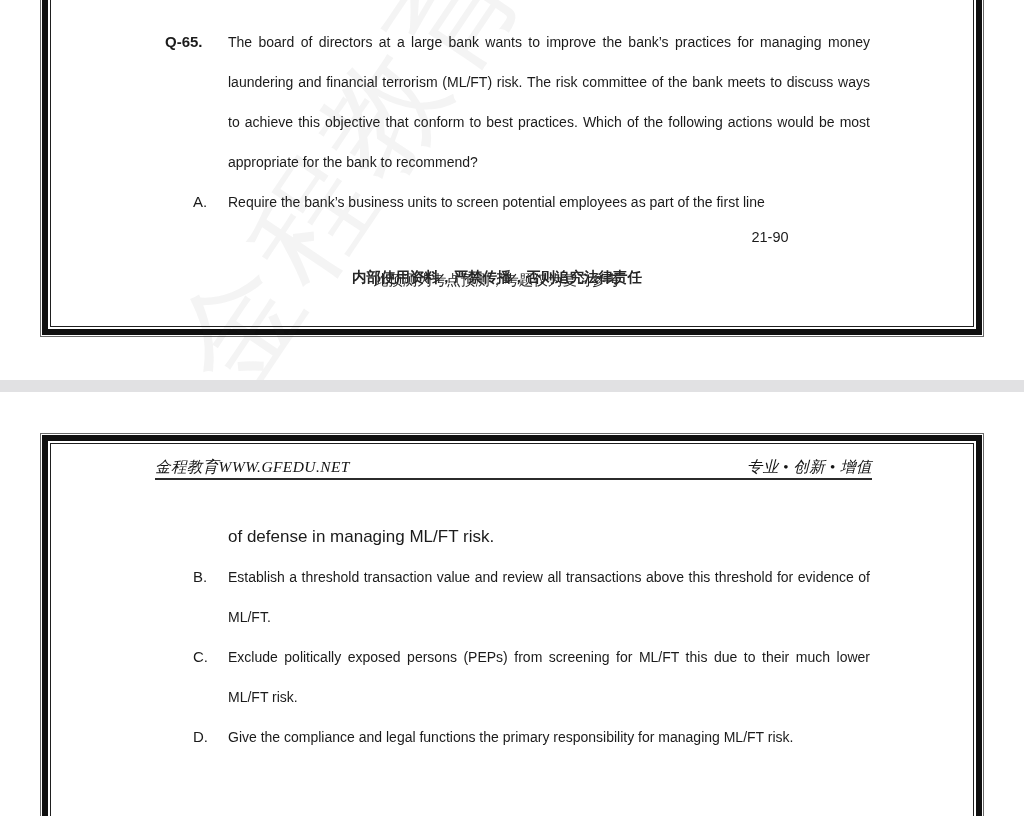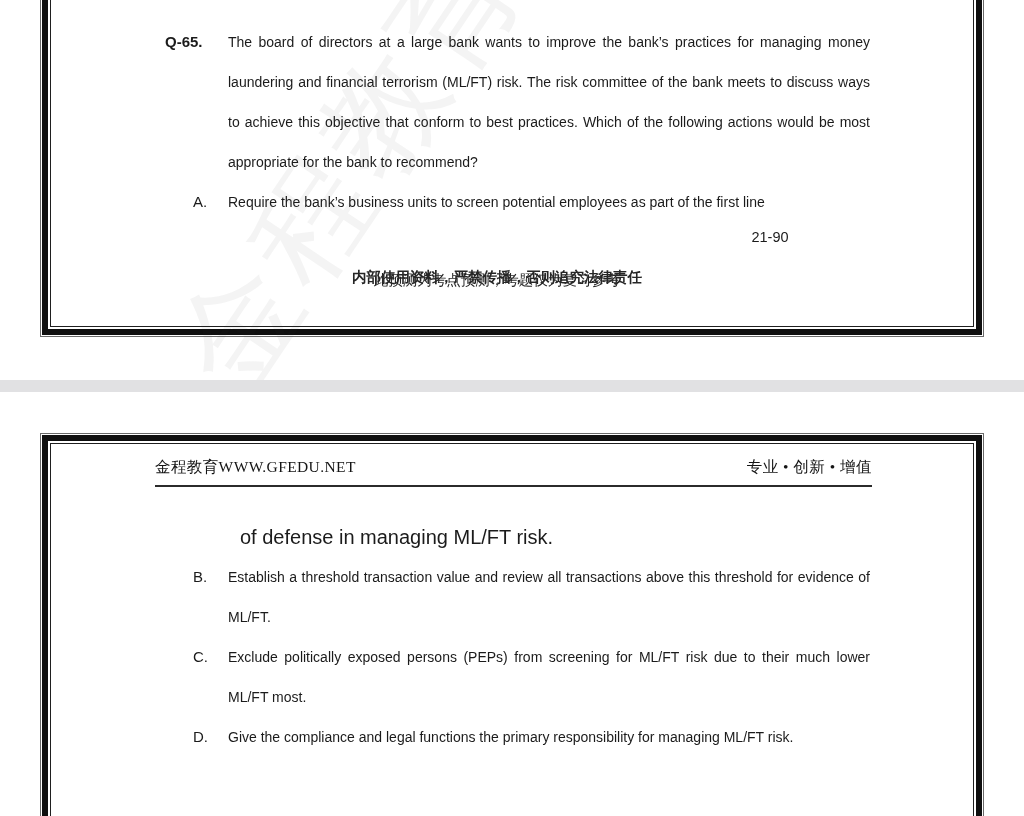--- a/index.html
+++ b/index.html
@@ -26,34 +26,34 @@
                display:flex; align-items:center; justify-content:center;
                transform:rotate(-56deg); pointer-events:none;
                font-size:120px; letter-spacing:8px; color:rgba(60,60,60,0.055);
                font-family:"Liberation Serif",serif; white-space:nowrap; z-index:0; }
 
   
   .q-row { position:absolute; display:flex; z-index:1; }
   .q-num { width:63px; font-weight:bold; font-size:15px; line-height:40px; }
   .opt-letter { width:35px; font-size:15px; line-height:40px; }
   .q-text, .opt-text { width:642px; font-size:14px; line-height:40px; text-align:justify; }
-  .single-line { position:absolute; left:240px; width:642px; font-size:20px; line-height:40px; z-index:1; }
+  .single-line { position:absolute; left:228px; width:642px; font-size:17px; line-height:40px; z-index:1; }
 
   .page-num { position:absolute; left:670px; width:200px; top:228px; text-align:center;
               font-size:14.5px; line-height:18px; z-index:1; }
 
   .notice { position:absolute; left:0; width:994px; text-align:center; font-size:14.5px;
             line-height:21.5px; color:#262626; z-index:1; }
 
   
   .p2-header { position:absolute; left:155px; top:64px; width:717px;
                display:flex; justify-content:space-between; align-items:flex-end;
-               border-bottom:2px solid #2b2b2b; padding-bottom:7px;
+               border-bottom:2px solid #2b2b2b; 
                font-family:"Liberation Serif","DejaVu Serif",serif;
-               font-size:15.5px; line-height:22px; color:#141414; z-index:1; }
+               font-size:15.5px; line-height:22px; color:#141414; z-index:1;font-style:italic; }
   .p2-header .left { letter-spacing:0.4px; }
   .p2-header .right { letter-spacing:0.5px; }
 </style>
 </head>
 <body>
 
 <div class="viewer">
 
   <div class="page-section page1">
 
@@ -98,21 +98,21 @@
 
     <div class="single-line" style="top:125px;">of defense in managing ML/FT risk.</div>
 
     <div class="q-row" style="left:193px; top:165px;">
       <span class="opt-letter">B.</span>
       <div class="opt-text">Establish a threshold transaction value and review all transactions above this threshold for evidence of ML/FT.</div>
     </div>
 
     <div class="q-row" style="left:193px; top:245px;">
       <span class="opt-letter">C.</span>
-      <div class="opt-text">Exclude politically exposed persons (PEPs) from screening for ML/FT risk due to their much lower ML/FT most.</div>
+      <div class="opt-text">Exclude politically exposed persons (PEPs) from screening for ML/FT this due to their much lower ML/FT risk.</div>
     </div>
 
     <div class="q-row" style="left:193px; top:325px;">
       <span class="opt-letter">D.</span>
       <div class="opt-text">Give the compliance and legal functions the primary responsibility for managing ML/FT risk.</div>
     </div>
   </div>
 
 </div>
 

